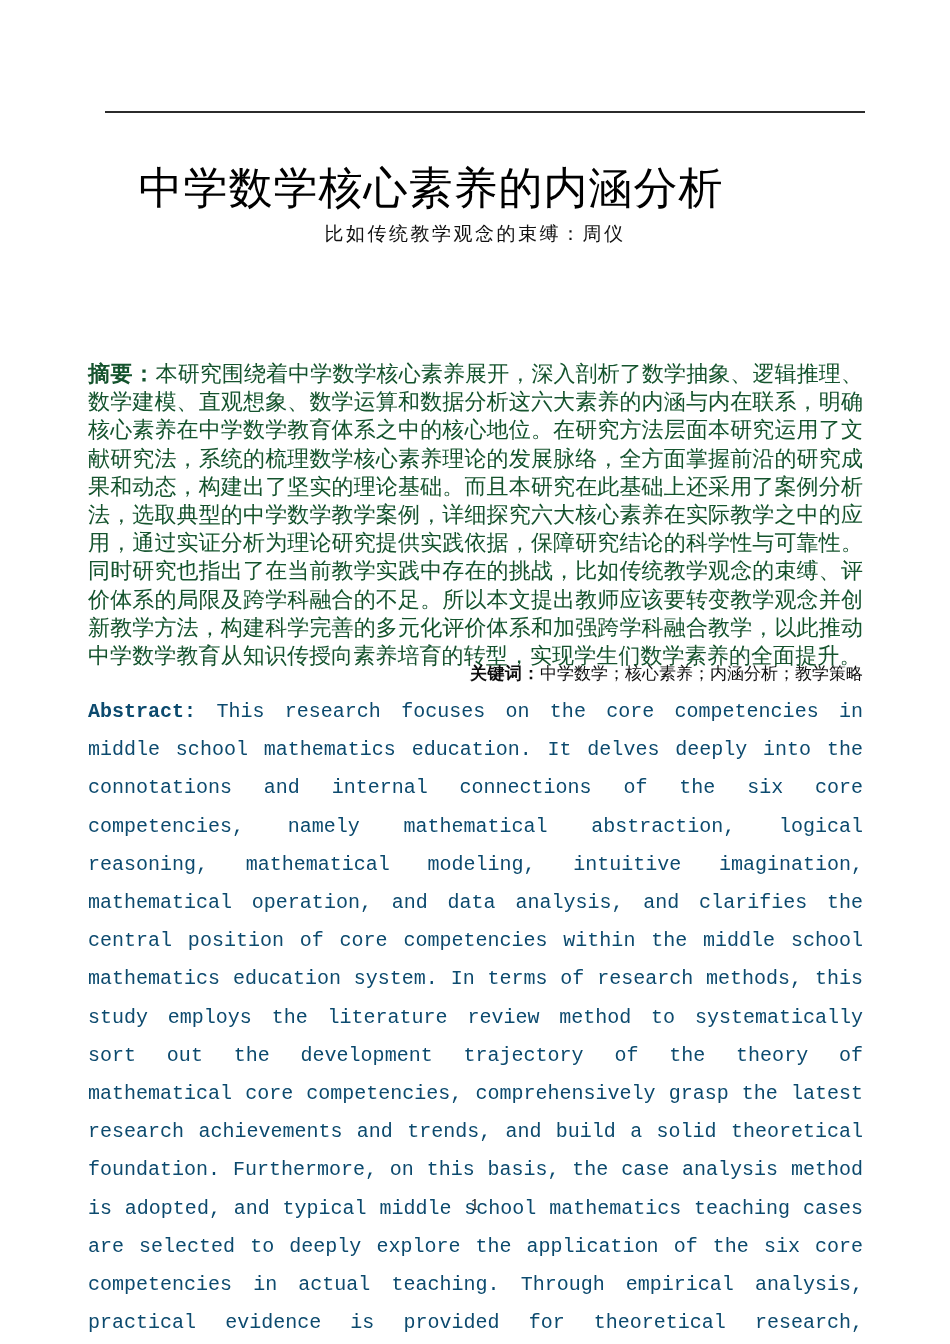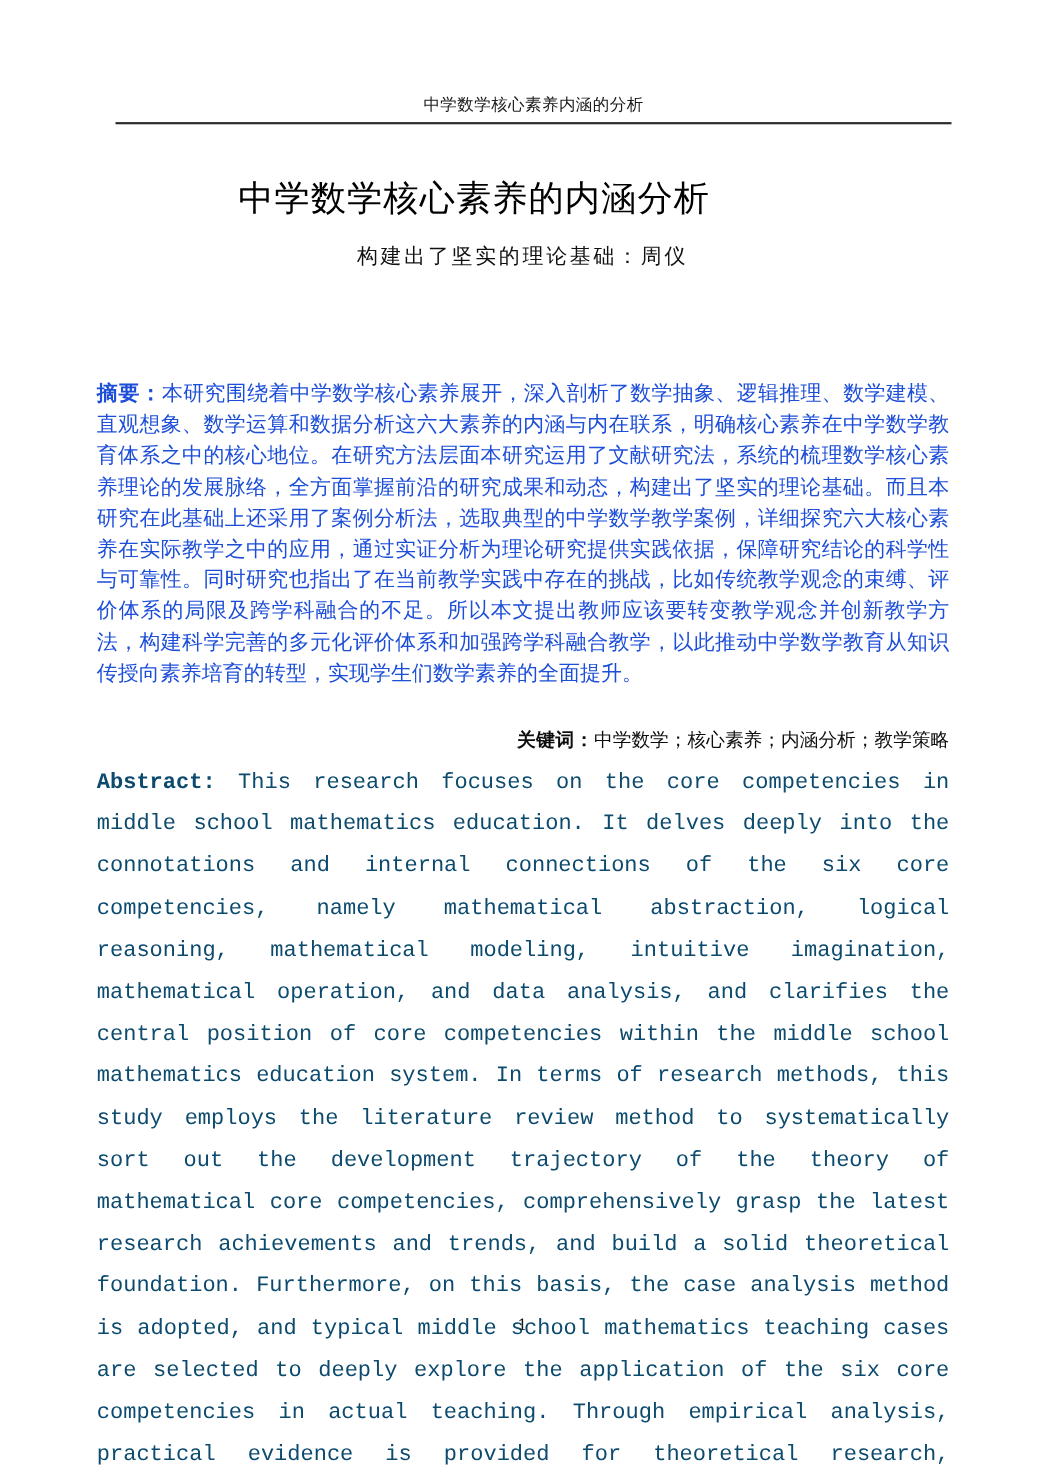--- a/index.html
+++ b/index.html
@@ -49,21 +49,21 @@
   }
 
   
   .doc-title {
     position: absolute;
     left: 0;
     top: 138px;
     width: 862px;
     text-align: center;
     font-family: "DejaVu Sans", "Liberation Sans", sans-serif;
-    font-size: 32px;
+    font-size: 44px;
     font-weight: 400;
     line-height: 42px;
     letter-spacing: 1px;
     color: #000000;
   }
 
   .byline {
     position: absolute;
     left: 0;
     width: 950px;
@@ -78,28 +78,28 @@
   .byline-advisor { top: 275px; }
 
   
   .text-col {
     position: absolute;
     left: 88px;
     width: 775px;
   }
 
   .abstract-cn {
-    top: 344px;
+    top: 359px;
     font-family: "DejaVu Serif", "Liberation Serif", serif;
-    font-size: 19px;
+    font-size: 22px;
     line-height: 28.2px;
     text-align: justify;
     text-justify: inter-character;
     letter-spacing: 0.1px;
-    color: #1d4ed8;
+    color: #14532d;
   }
   .abstract-cn .lead {
     font-weight: bold;
     letter-spacing: 0.5px;
   }
 
   .keywords-cn {
     top: 659px;
     font-family: "DejaVu Serif", "Liberation Serif", serif;
     font-size: 17px;
@@ -136,27 +136,26 @@
     font-size: 14px;
     line-height: 18px;
     color: #1a1a1a;
   }
 </style>
 </head>
 <body>
 
 <div class="page">
 
-  <div class="running-header">中学数学核心素养内涵的分析</div>
 
   <div class="header-rule"></div>
 
   <h1 class="doc-title">中学数学核心素养的内涵分析</h1>
 
-  <div class="byline byline-student">构建出了坚实的理论基础：周仪</div>
+  <div class="byline byline-student">比如传统教学观念的束缚：周仪</div>
 
 
   <div class="text-col abstract-cn">
     <span class="lead">摘要：</span><span>本研究围绕着中学数学核心素养展开，深入剖析了数学抽象、逻辑推理、数学建模、直观想象、数学运算和数据分析这六大素养的内涵与内在联系，明确核心素养在中学数学教育体系之中的核心地位。在研究方法层面本研究运用了文献研究法，系统的梳理数学核心素养理论的发展脉络，全方面掌握前沿的研究成果和动态，构建出了坚实的理论基础。而且本研究在此基础上还采用了案例分析法，选取典型的中学数学教学案例，详细探究六大核心素养在实际教学之中的应用，通过实证分析为理论研究提供实践依据，保障研究结论的科学性与可靠性。同时研究也指出了在当前教学实践中存在的挑战，比如传统教学观念的束缚、评价体系的局限及跨学科融合的不足。所以本文提出教师应该要转变教学观念并创新教学方法，构建科学完善的多元化评价体系和加强跨学科融合教学，以此推动中学数学教育从知识传授向素养培育的转型，实现学生们数学素养的全面提升。</span>
   </div>
 
   <div class="text-col keywords-cn">
     <span class="lead">关键词：</span><span>中学数学；核心素养；内涵分析；教学策略</span>
   </div>
 

